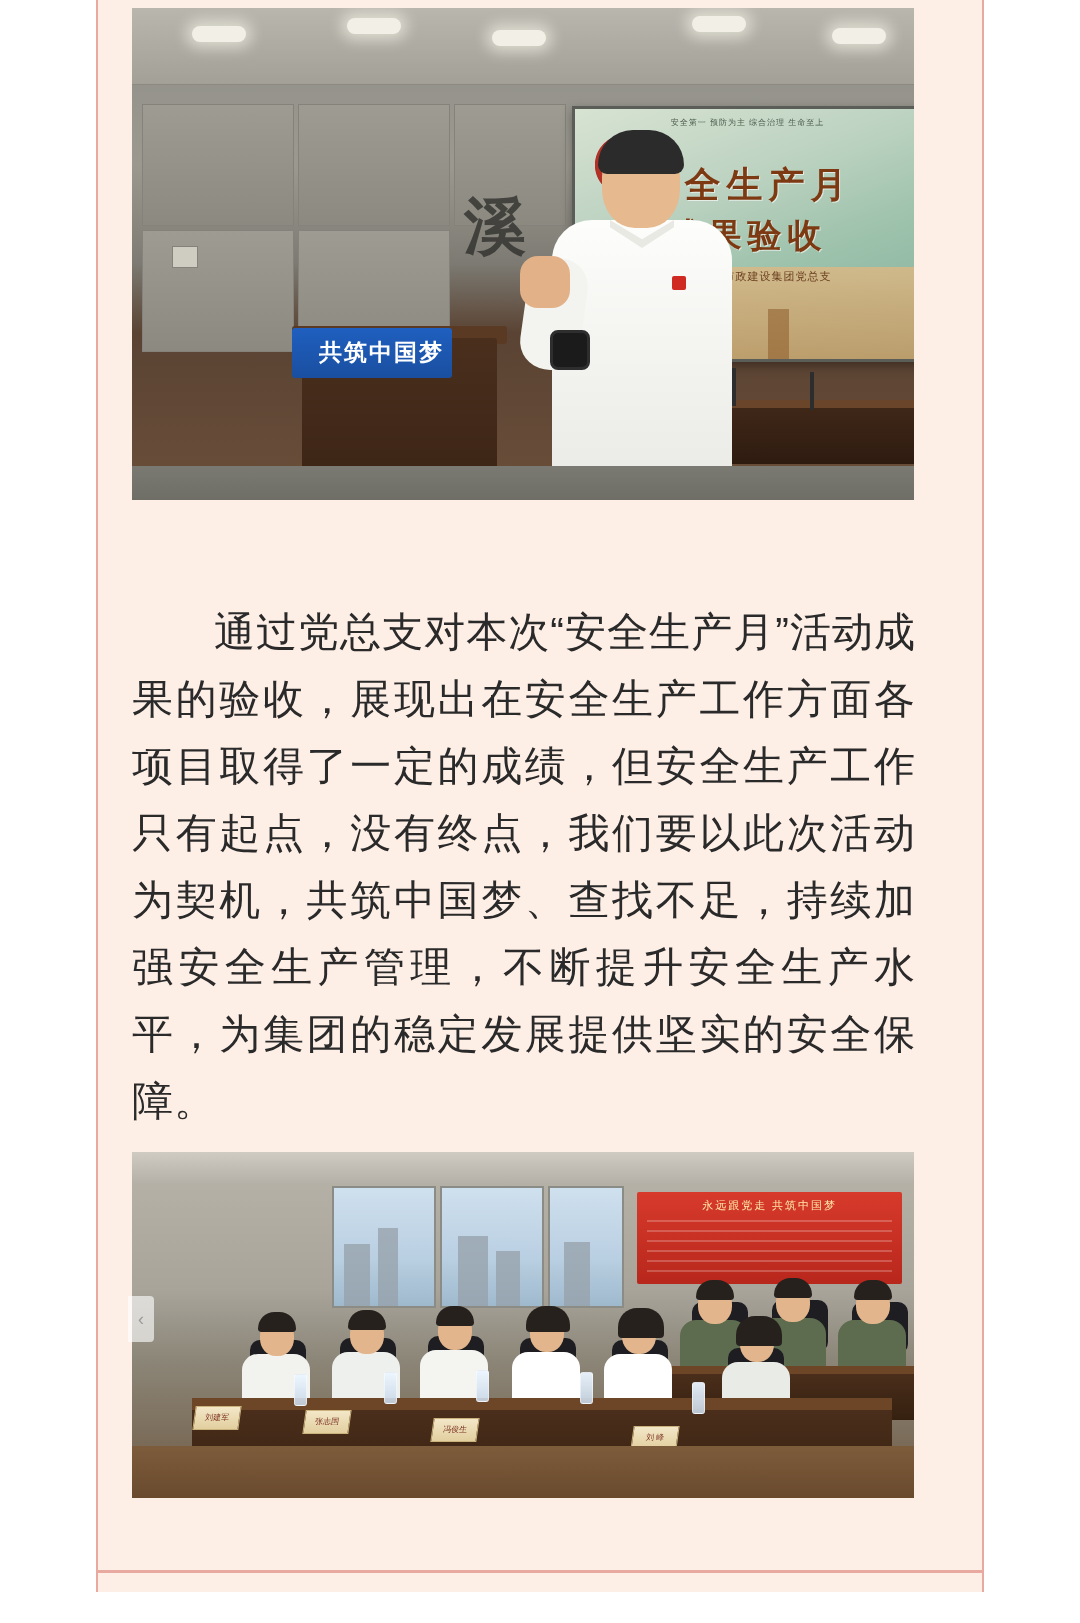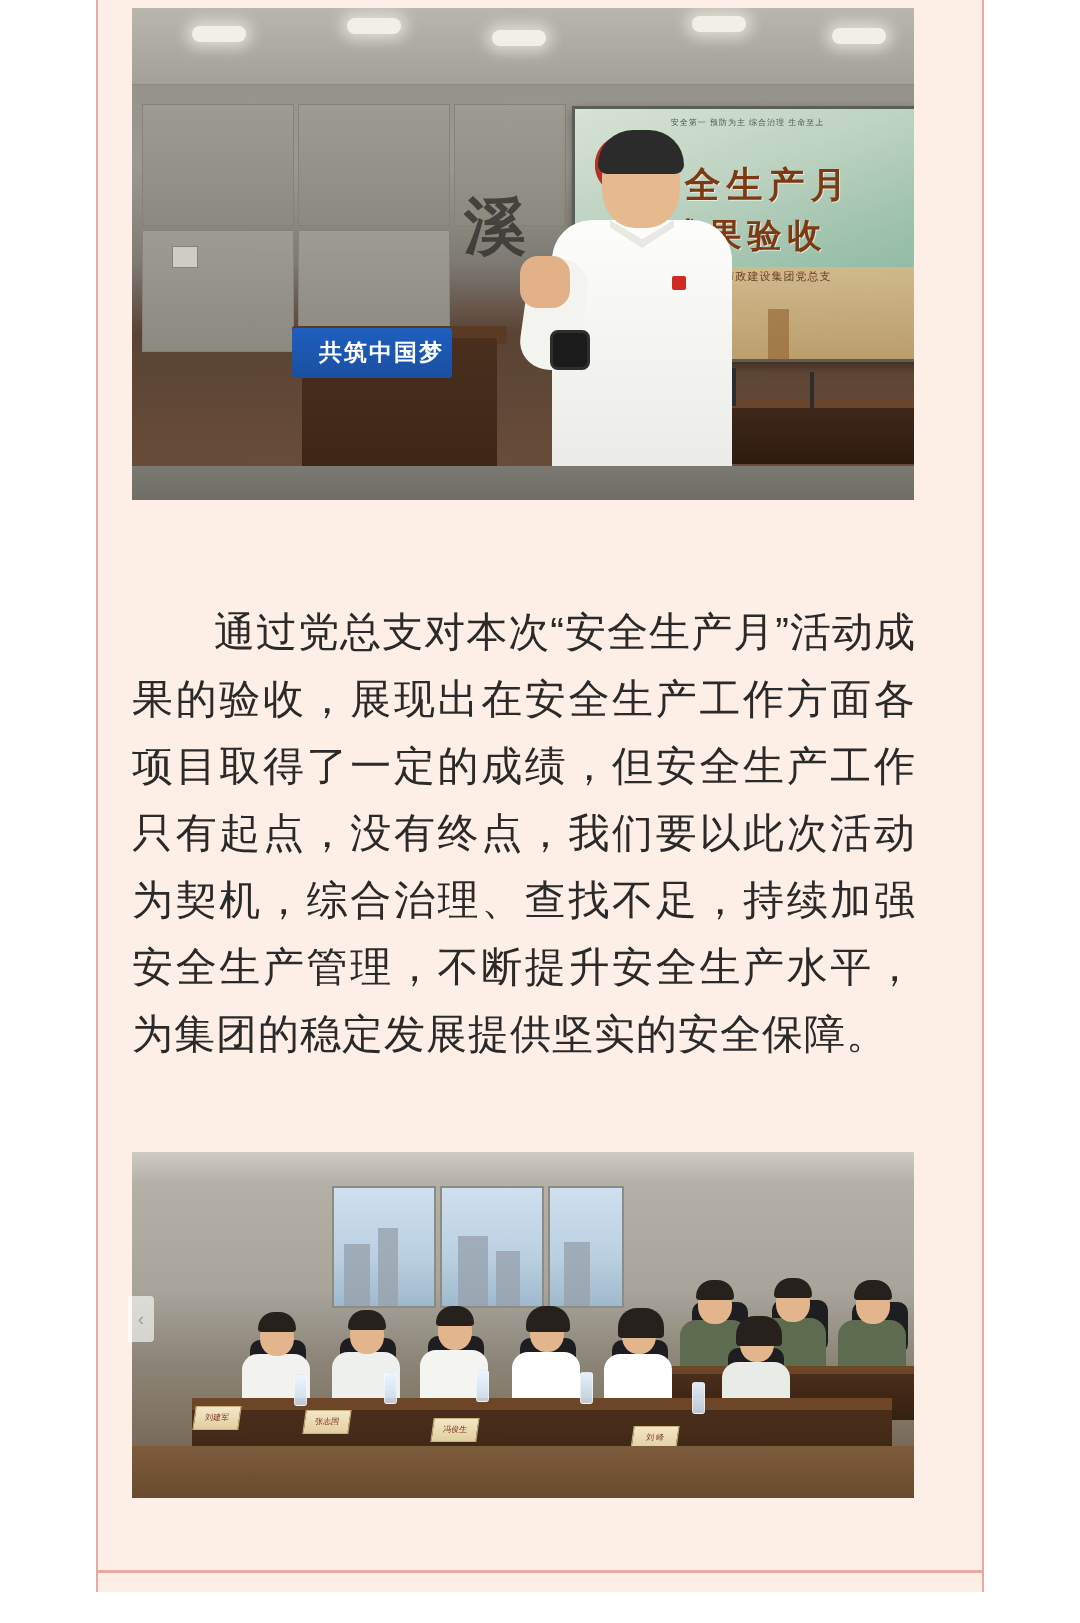--- a/index.html
+++ b/index.html
@@ -391,38 +391,42 @@
       <div class="ph1-badge"></div>
       <div class="ph1-arm"></div>
       <div class="ph1-hand"></div>
       <div class="ph1-watch"></div>
       <div class="ph1-person-head"></div>
       <div class="ph1-person-hair"></div>
 
       <div class="ph1-floor"></div>
     </div>
 
-    <p id="body-text">通过党总支对本次“安全生产月”活动成果的验收，展现出在安全生产工作方面各项目取得了一定的成绩，但安全生产工作只有起点，没有终点，我们要以此次活动为契机，综合治理、查找不足，持续加强安全生产管理，不断提升安全生产水平，为集团的稳定发展提供坚实的安全保障。</p>
+    <p id="body-text">通过党总支对本次“安全生产月”活动成果的验收，展现出在安全生产工作方面各项目取得了一定的成绩，但安全生产工作只有起点，没有终点，我们要以此次活动为契机，共筑中国梦、查找不足，持续加强安全生产管理，不断提升安全生产水平，为集团的稳定发展提供坚实的安全保障。</p>
 
     <div class="photo" id="photo-bottom">
       <div class="ph2-bg"></div>
       <div class="ph2-ceil"></div>
 
       <div class="ph2-window" style="left:200px; width:100px;">
         <div class="ph2-bldg" style="left:10px; width:26px; height:62px;"></div>
         <div class="ph2-bldg" style="left:44px; width:20px; height:78px;"></div>
       </div>
       <div class="ph2-window" style="left:308px; width:100px;">
         <div class="ph2-bldg" style="left:16px; width:30px; height:70px;"></div>
         <div class="ph2-bldg" style="left:54px; width:24px; height:55px;"></div>
       </div>
       <div class="ph2-window" style="left:416px; width:72px;">
         <div class="ph2-bldg" style="left:14px; width:26px; height:64px;"></div>
       </div>
 
+      <div class="ph2-banner">
+        <div class="bt">永远跟党走 共筑中国梦</div>
+        <div class="rows"></div>
+      </div>
 
       <div class="ph2-chair" style="left:560px; top:150px;"></div>
       <div class="ph2-chair" style="left:640px; top:148px;"></div>
       <div class="ph2-chair" style="left:720px; top:150px;"></div>
 
       <div class="ph2-person">
         <div class="ph2-torso" style="left:548px; top:168px; background:#5d6b4e;"></div>
         <div class="ph2-head" style="left:566px; top:134px;"></div>
         <div class="ph2-hair" style="left:564px; top:128px;"></div>
       </div>

